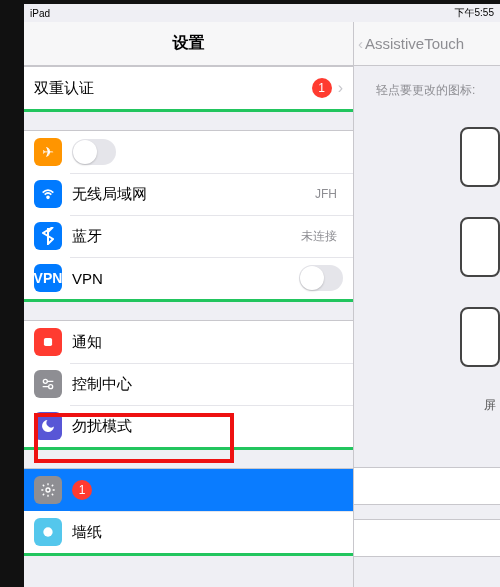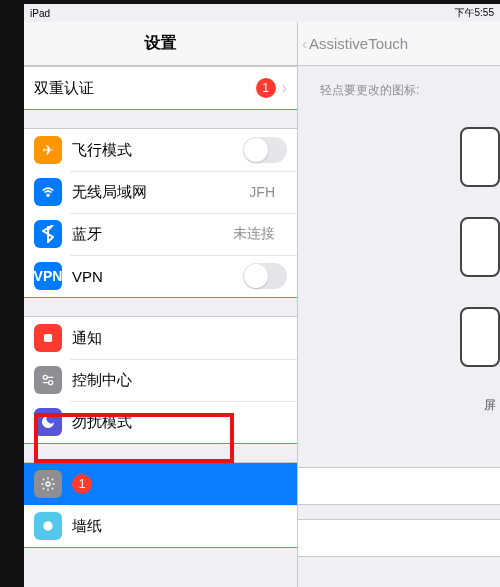--- a/index.html
+++ b/index.html
@@ -17,21 +17,21 @@
     position: absolute; left: 24px; top: 4px; right: 0; bottom: 0;
     display: flex; background: #14b8a6;
   }
   .status-bar {
     position: absolute; top: 0; left: 0; right: 0; height: 18px;
     font-size: 10px; color: #000; display: flex; align-items: center;
     padding: 0 6px; justify-content: space-between; background: #efeff4;
     z-index: 5;
   }
   .left-pane {
-    width: 274px; height: 100%; border-right: 1px solid #c8c7cc;
+    width: 330px; height: 100%; border-right: 1px solid #c8c7cc;
     background: #efeff4; display: flex; flex-direction: column;
   }
   .right-pane {
     flex: 1; height: 100%; background: #efeff4;
     display: flex; flex-direction: column;
   }
   .header {
     height: 44px; margin-top: 18px; display: flex; align-items: center; justify-content: center;
     font-size: 16px; font-weight: 600; color: #000; border-bottom: 1px solid #c8c7cc;
     position: relative; background: #f7f7f8;
@@ -39,39 +39,39 @@
   .right-header {
     height: 44px; margin-top: 18px; display: flex; align-items: center;
     font-size: 15px; color: #8e8e93; border-bottom: 1px solid #c8c7cc;
     padding-left: 4px; background: #f7f7f8;
   }
   .right-header .chev { color: #c7c7cc; margin-right: 2px; }
   .section-note {
     font-size: 12px; color: #8e8e93; padding: 16px 22px 8px;
   }
   .scroll { flex: 1; overflow: hidden; }
-  .group { background: #fff; margin-top: 18px; border-top:1px solid #c8c7cc; border-bottom:1px solid #22c55e; }
+  .group { background: #fff; margin-top: 18px; border-top:1px solid #c8c7cc; border-bottom:3px solid #22c55e; }
   .group:first-child { margin-top: 0; }
   .row {
     display: flex; align-items: center; height: 42px;
     padding: 0 10px 0 10px; position: relative;
   }
   .row + .row::before {
     content: ""; position: absolute; left: 46px; right: 0; top: 0;
     height: 1px; background: #e5e5ea;
   }
   .row.selected { background: #0a7cff; color: #fff; }
   .row.selected .label { color: #fff; }
   .row .icon {
     width: 28px; height: 28px; border-radius: 6px; margin-right: 10px;
     display: flex; align-items: center; justify-content: center;
     color: #fff; font-size: 14px; flex-shrink: 0;
   }
   .row .label { flex: 1; font-size: 15px; color: #000; }
-  .row .detail { font-size: 14px; color: #8e8e93; margin-right: 12px; }
+  .row .detail { font-size: 12px; color: #8e8e93; margin-right: 6px; }
   .row .chev { color: #c7c7cc; font-size: 16px; }
   .row .badge {
     width: 20px; height: 20px; border-radius: 10px; background: #ff3b30;
     color: #fff; font-size: 12px; display: flex; align-items: center; justify-content: center;
     margin-right: 6px;
   }
   .row.selected .badge { background: #ff3b30; }
   .row .toggle {
     width: 44px; height: 26px; border-radius: 13px; background: #e5e5ea;
     position: relative;
@@ -121,21 +121,20 @@
           <div class="row">
             <span class="label" style="margin-left:0">双重认证</span>
             <span class="badge">1</span>
             <span class="chev">›</span>
           </div>
         </div>
 
         <div class="group">
           <div class="row">
             <span class="icon ic-plane">✈</span>
-            <span class="label">飞行模式</span>
             <span class="toggle"></span>
           </div>
           <div class="row">
             <span class="icon ic-wifi">
               <svg width="16" height="16" viewBox="0 0 24 24" fill="none" stroke="#fff" stroke-width="2.5">
                   <path d="M4 10c5-5 11-5 16 0"></path>
                   <path d="M7 13c3-3 7-3 10 0"></path>
                   <circle cx="12" cy="17" r="1.5" fill="#fff"></circle>
                 </svg>
             </span>

